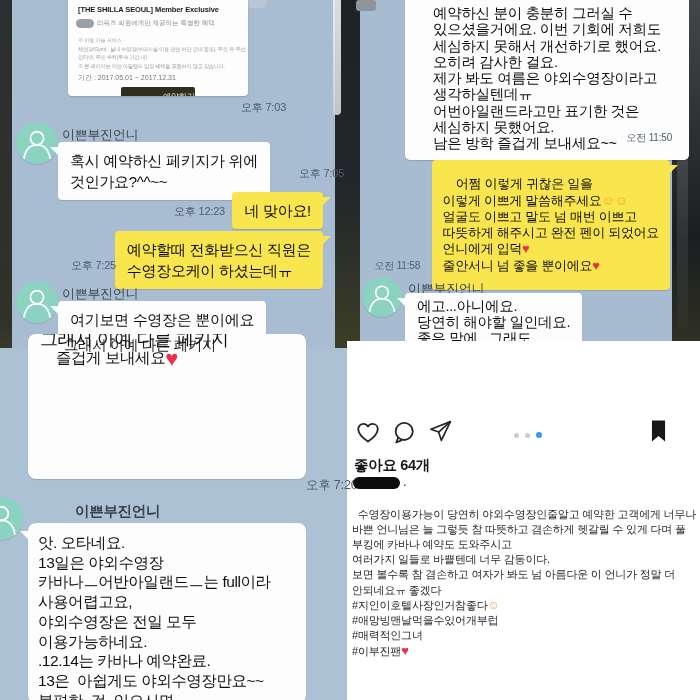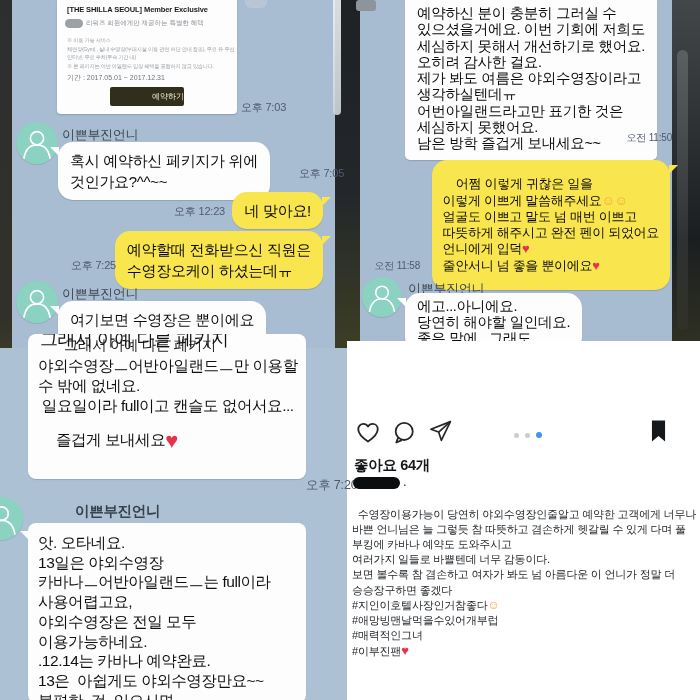--- a/index.html
+++ b/index.html
@@ -1,20 +1,20 @@
 <!DOCTYPE html>
 <html><head>
 <meta charset="utf-8">
 <style>
   html,body{margin:0;padding:0}
   body{width:700px;height:700px;position:relative;overflow:hidden;background:#a9bdd2;
        font-family:"Liberation Sans",sans-serif;}
   .abs{position:absolute}
   .pre{white-space:pre}
-  .bub{position:absolute;background:#fdfdfd;border-radius:15px;box-shadow:0 1px 1px rgba(0,0,0,.14)}
+  .bub{position:absolute;background:#fdfdfd;border-radius:4px;box-shadow:0 1px 1px rgba(0,0,0,.14)}
   .bub.y{background:#f9e54d}
   .msg{font-size:15px;line-height:21px;letter-spacing:-0.3px;color:#0c0c0c;font-weight:500;padding:8px 12px}
   .time{position:absolute;font-size:11px;color:#4f5b6d;letter-spacing:-0.2px}
   .name{position:absolute;font-size:13px;color:#3e4750;letter-spacing:-0.3px;font-weight:500}
   .tail{position:absolute;width:0;height:0;top:5px}
   .tail.l{left:-8px;border-right:9px solid #fdfdfd;border-bottom:9px solid transparent}
   .tail.r{right:-8px;border-left:9px solid #f9e54d;border-bottom:9px solid transparent}
   .av{position:absolute;border-radius:50%;background:#8bd2c1;box-shadow:0 1px 1px rgba(0,0,0,.1)}
   .av svg{width:100%;height:100%;display:block}
   .hrt{color:#e4334b}
@@ -27,21 +27,21 @@
 
 <div class="abs" style="left:0;top:0;width:12px;height:352px;background:linear-gradient(180deg,#2c2f31,#303128 90%,#3a3b2b)"></div>
 <div class="abs" style="left:12px;top:0;width:323px;height:352px;background:#a9bdd2"></div>
 <div class="abs" style="left:335px;top:0;width:25px;height:352px;background:linear-gradient(180deg,#1e2225,#23272a 55%,#3d3f24)"></div>
 <div class="abs" style="left:333px;top:0;width:8px;height:115px;background:linear-gradient(180deg,#eef1f4,#cfd6da);border-radius:0 0 10px 10px;opacity:.9"></div>
 <div class="abs" style="left:360px;top:0;width:312px;height:346px;background:#a7bbd1"></div>
 <div class="abs" style="left:672px;top:0;width:28px;height:341px;background:linear-gradient(180deg,#44474a,#1b1e20 70%,#2e3022)"></div>
 <div class="abs" style="left:677px;top:50px;width:11px;height:280px;border-radius:8px;background:linear-gradient(180deg,rgba(130,135,138,.45),rgba(70,73,75,.15))"></div>
 <div class="abs" style="left:245px;top:0;width:22px;height:8px;background:#b9c6d5;border-radius:0 0 6px 6px"></div>
 
-<div class="abs" style="left:57px;top:0;width:180px;height:114px;background:#fdfdfd;border-radius:0 0 4px 4px;box-shadow:0 1px 2px rgba(0,0,0,.18);overflow:hidden">
+<div class="abs" style="left:68px;top:0;width:180px;height:96px;background:#fdfdfd;border-radius:0 0 4px 4px;box-shadow:0 1px 2px rgba(0,0,0,.18);overflow:hidden">
   <div class="abs" style="left:10px;top:5px;font-size:7.5px;font-weight:700;color:#17191b;letter-spacing:-0.1px">[THE SHILLA SEOUL] Member Exclusive</div>
   <div class="abs" style="left:8px;top:19px;width:18px;height:9px;background:#9aa1a7;border-radius:5px"></div>
   <div class="abs" style="left:29px;top:19px;font-size:6.5px;color:#8a9096">리워즈 회원에게만 제공하는 특별한 혜택</div>
   <div class="abs pre" style="left:10px;top:36px;font-size:5.2px;line-height:8.6px;color:#9aa0a6;letter-spacing:-0.2px">※ 이용 가능 서비스
 체련장(Gym) , 실내 수영장(부대시설 이용 관련 하단 안내 참조), 무료 유·무선
 인터넷, 무료 주차(투숙 기간 내)
 ※ 본 패키지는 어반 아일랜드 입장 혜택을 포함하지 않고 있습니다.</div>
   <div class="abs" style="left:10px;top:73px;font-size:7px;color:#6f757c">기간 : 2017.05.01 ~ 2017.12.31</div>
   <div class="abs" style="left:53px;top:87px;width:74px;height:19px;background:#312f1c;border-radius:2px;color:#f0ead0;font-size:8px;line-height:19px;text-align:right">예약하기</div>
 </div>
@@ -85,21 +85,21 @@
 
 <div class="bub" style="left:58px;top:301px;width:max-content">
   <div class="tail l"></div>
   <div class="msg pre">여기보면 수영장은 뿐이에요
 그래서 아예 다른 페키지</div>
 </div>
 
 <div class="abs" style="left:356px;top:0;width:20px;height:11px;background:#8d949b;border-radius:3px"></div>
 
 <div class="bub" style="left:405px;top:0;width:max-content;border-radius:0 0 5px 5px">
-  <div class="msg pre" style="font-size:14.5px;line-height:16.3px;padding:5px 12px 8px">예약하신 분이 충분히 그러실 수
+  <div class="msg pre" style="font-size:14.5px;line-height:16.3px;padding:5px 28px 8px">예약하신 분이 충분히 그러실 수
 있으셨을거에요. 이번 기회에 저희도
 세심하지 못해서 개선하기로 했어요.
 오히려 감사한 걸요.
 제가 봐도 여름은 야외수영장이라고
 생각하실텐데ㅠ
 어번아일랜드라고만 표기한 것은
 세심하지 못했어요.
 남은 방학 즐겁게 보내세요~~</div>
 </div>
 <div class="time" style="right:28px;top:131px;font-size:10px">오전 11:50</div>
@@ -133,23 +133,20 @@
 </div>
 
 <div class="abs" style="left:0;top:348px;width:347px;height:352px;background:#adc1d5"></div>
 <div class="abs" style="left:347px;top:341px;width:353px;height:359px;background:#ffffff"></div>
 
 <div class="bub" style="left:28px;top:334px;width:278px;height:145px;border-radius:8px">
   <div class="abs" style="left:0;top:0;width:100%;height:22px;overflow:hidden">
     <span class="abs" style="left:36px;top:2px;font-size:14.5px;color:#1c1c1c;letter-spacing:-0.4px;white-space:pre">그래서 아예 다른 페키지</span>
     <span class="abs" style="left:12px;top:-7px;font-size:18px;font-weight:500;color:#101010;letter-spacing:-0.5px;white-space:pre">그래서 아예 다른 페키지</span>
   </div>
-  <div class="bigmsg pre" style="padding:22px 10px 0">야외수영장ㅡ어반아일랜드ㅡ만 이용할
-수 밖에 없네요.
- 일요일이라 full이고 캔슬도 없어서요...</div>
   <div class="bigmsg" style="padding:14px 28px 0">
     <span>즐겁게  보내세요</span><span class="hrt" style="font-size:22px;vertical-align:-3px">♥</span>
   </div>
 </div>
 <div class="time" style="left:306px;top:477px;font-size:12.5px">오후 7:20</div>
 
 <div class="av" style="left:-20px;top:497px;width:43px;height:43px">
   <svg viewBox="0 0 40 40">
       <circle cx="20" cy="15.5" r="6.3" fill="none" stroke="#fff" stroke-width="1.6"></circle>
       <path d="M7.5 35 C9 25.5 14 21.8 20 21.8 C26 21.8 31 25.5 32.5 35" fill="none" stroke="#fff" stroke-width="1.6"></path>
@@ -202,18 +199,18 @@
 
 <div class="abs" style="left:353px;top:477px;width:47px;height:12px;background:#0c0d0e;border-radius:6px"></div>
 <div class="abs" style="left:403px;top:474px;font-size:13px;color:#23272b">.</div>
 
 <div class="abs pre" style="left:352px;top:492px;font-size:11px;line-height:15.1px;color:#23272b;letter-spacing:-0.2px;font-weight:500">
   <span>수영장이용가능이 당연히 야외수영장인줄알고 예약한 고객에게 너무나
 바쁜 언니님은 늘 그렇듯 참 따뜻하고 겸손하게 헷갈릴 수 있게 다며 풀
 부킹에 카바나 예약도 도와주시고
 여러가지 일들로 바쁠텐데 너무 감동이다.
 보면 볼수록 참 겸손하고 여자가 봐도 넘 아름다운 이 언니가 정말 더
-승승장구하면 좋겠다
+안되네요ㅠ 좋겠다
 #지인이호텔사장인거참좋다</span><span class="sml" style="font-size:12px">☺</span><span>
 #애망빙맨날먹을수있어개부럽
 #매력적인그녀
 #이부진팬</span><span class="hrt" style="font-size:13px">♥</span>
 </div>
 
 </body></html>

